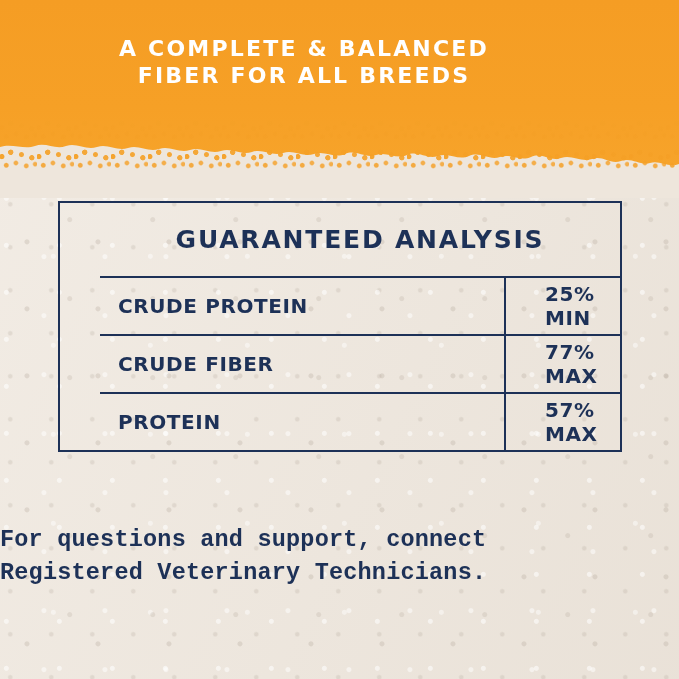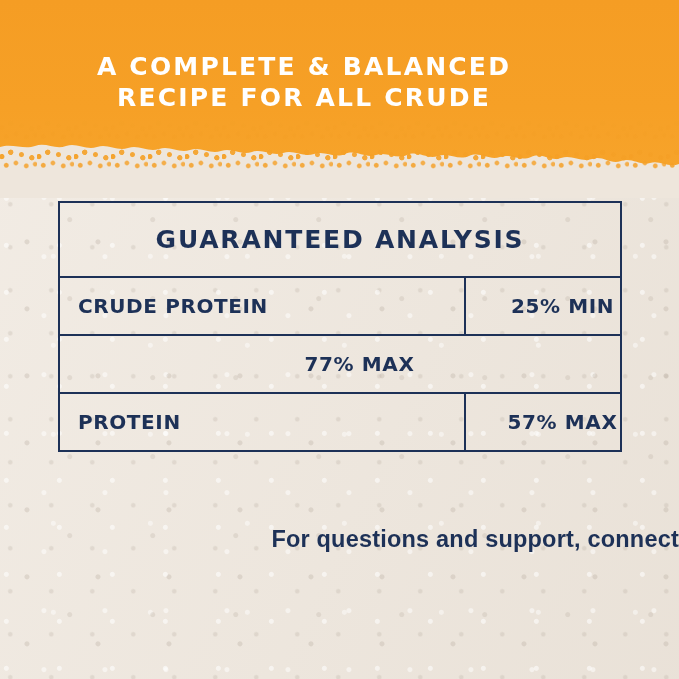--- a/index.html
+++ b/index.html
@@ -76,42 +76,43 @@
       radial-gradient(circle at 86% 44%, rgba(245,160,38,0.9) 0 2.3px, rgba(0,0,0,0) 3px),
       radial-gradient(circle at 95% 66%, rgba(245,160,38,0.8) 0 1.5px, rgba(0,0,0,0) 3px);
     background-size: 37px 29px;
   }
 
   #banner-title {
     position: absolute;
     top: 0;
     left: 0;
     width: 608px;
-    padding-top: 52px;
+    padding-top: 36px;
     text-align: center;
     color: #ffffff;
     font-family: "DejaVu Sans", sans-serif;
     font-weight: bold;
-    font-size: 25px;
+    font-size: 22px;
     letter-spacing: 2.2px;
     line-height: 1.22;
   }
   #banner-title .line {
     display: block;
     white-space: nowrap;
   }
 
   
   #analysis-table {
     position: absolute;
     left: 58px;
     top: 201px;
     width: 564px;
     border: 2px solid #1d3157;
     box-sizing: border-box;
+    padding-left: 40px;
   }
   .table-header {
     height: 73px;
     display: flex;
     align-items: center;
     justify-content: center;
     border-bottom: 2px solid #1d3157;
     color: #1d3157;
     font-family: "DejaVu Sans", sans-serif;
     font-weight: bold;
@@ -151,23 +152,23 @@
     letter-spacing: 0.6px;
     margin-left: 39px;
   }
 
   
   #support-text {
     position: absolute;
     left: 0;
     top: 523px;
     width: 679px;
-    text-align: right;
-    color: #1d3157;
-    font-family: Liberation Sans, sans-serif;
+    text-align: left;
+    color: #1d3157;
+    font-family: Liberation Mono, monospace;
     font-weight: bold;
     font-size: 23.5px;
     letter-spacing: 0.2px;
     line-height: 1.42;
   }
   #support-text .line {
     display: block;
     white-space: nowrap;
   }
 </style>
@@ -204,40 +205,42 @@
         C117,28 108,19 97,23
         C86,27 77,18 66,22
         C55,26 46,18 35,22
         C24,26 12,19 0,23 Z"></path>
     </svg>
 
     <div id="banner-speckle"></div>
 
     <div id="banner-title">
       <span class="line">A COMPLETE &amp; BALANCED</span>
-      <span class="line">RECIPE FOR ALL CRUDE</span>
+      <span class="line">FIBER FOR ALL BREEDS</span>
     </div>
   </div>
 
   <div id="analysis-table">
     <div class="table-header">GUARANTEED ANALYSIS</div>
 
     <div class="table-row">
       <div class="cell-nutrient">CRUDE PROTEIN</div>
       <div class="cell-value">25% MIN</div>
     </div>
 
 
     <div class="table-row">
+      <div class="cell-nutrient">CRUDE FIBER</div>
       <div class="cell-value">77% MAX</div>
     </div>
 
     <div class="table-row">
       <div class="cell-nutrient">PROTEIN</div>
       <div class="cell-value">57% MAX</div>
     </div>
   </div>
 
   <div id="support-text">
     <span class="line">For questions and support, connect</span>
+    <span class="line">Registered Veterinary Technicians.</span>
   </div>
 
 </div>
 
 </body></html>

